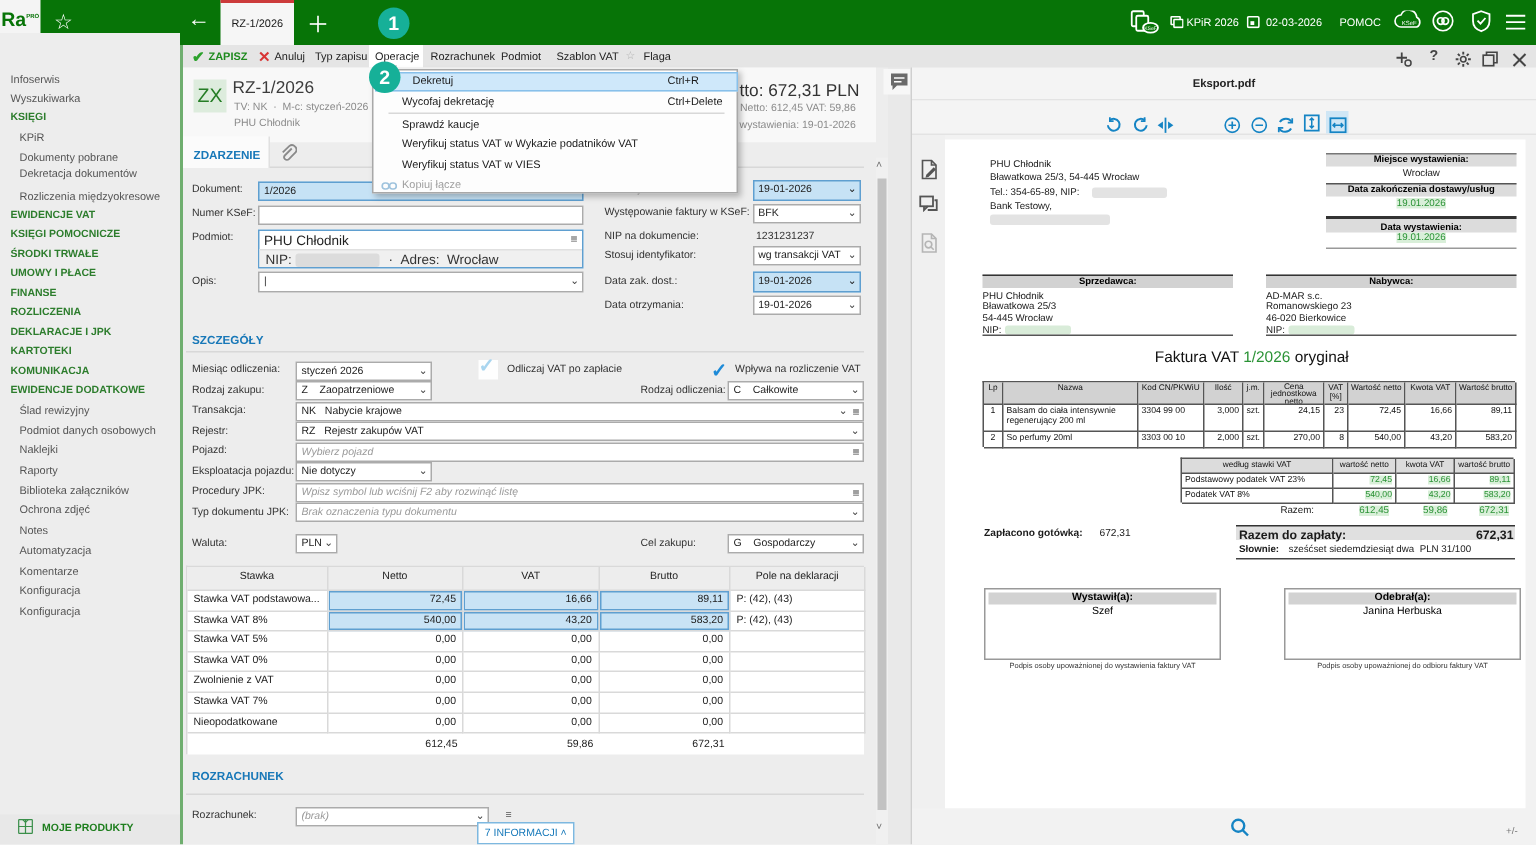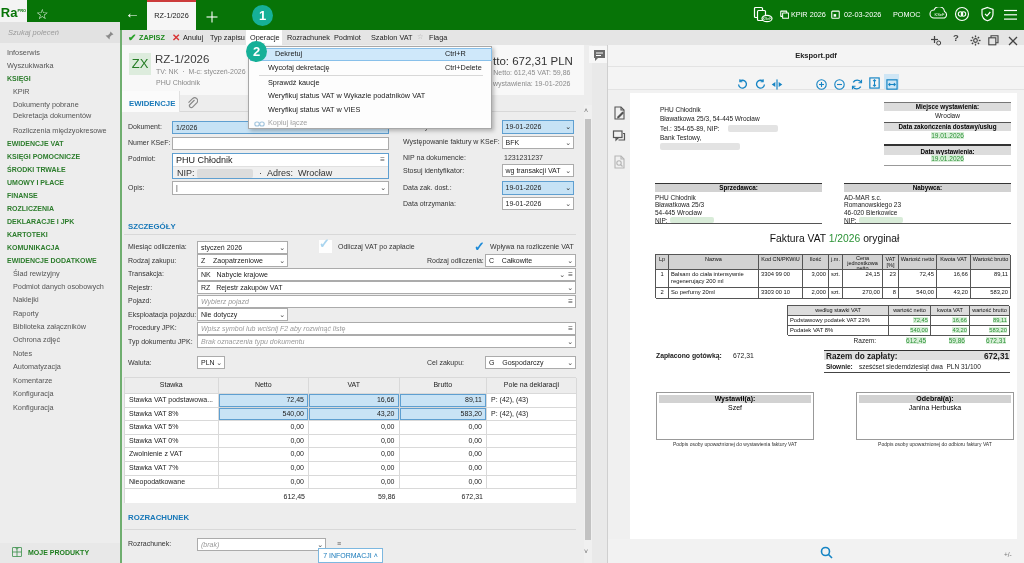--- a/index.html
+++ b/index.html
@@ -114,23 +114,20 @@
       <path d="M7.5 1.5 L13 3.5 V8 C13 11.5 10.5 13.8 7.5 14.8 C4.5 13.8 2 11.5 2 8 V3.5 Z"></path>
       <path d="M5 7.8 L7 9.8 L10.3 6"></path>
     </svg></div>
 <div class="abs tbr" style="left:1004px; top:9px;"><svg width="13" height="12" viewBox="0 0 13 12" stroke="#fff" stroke-width="1.2">
       <line x1="0" y1="1.5" x2="13" y2="1.5"></line>
       <line x1="0" y1="5.8" x2="13" y2="5.8"></line>
       <line x1="0" y1="10.1" x2="13" y2="10.1"></line>
     </svg></div>
 
 <div class="abs" id="sidebar">
-<div class="abs" id="search">Szukaj poleceń<span class="abs" id="pin"><svg width="9" height="9" viewBox="0 0 9 9" fill="#8a8a8a">
-          <path d="M5.5 0.5 L8.5 3.5 L6.8 4 L4.8 6 L4.5 8.5 L0.5 4.5 L3 4.2 L5 2.2 Z"></path>
-        </svg></span></div>
 <div class="abs mi" style="top:25px;">Infoserwis</div>
 <div class="abs mi" style="top:38px;">Wyszukiwarka</div>
 <div class="abs mi cat" style="top:51.5px;">KSIĘGI</div>
 <div class="abs mi sub" style="top:64px;">KPiR</div>
 <div class="abs mi sub" style="top:77px;">Dokumenty pobrane</div>
 <div class="abs mi sub" style="top:88px;">Dekretacja dokumentów</div>
 <div class="abs mi sub" style="top:103px;">Rozliczenia międzyokresowe</div>
 <div class="abs mi cat" style="top:116.5px;">EWIDENCJE VAT</div>
 <div class="abs mi cat" style="top:129.5px;">KSIĘGI POMOCNICZE</div>
 <div class="abs mi cat" style="top:142.5px;">ŚRODKI TRWAŁE</div>
@@ -181,21 +178,21 @@
   <div class="abs" id="doctitle">RZ-1/2026</div>
   <div class="abs" id="docsub1">TV: NK&nbsp;&nbsp;·&nbsp;&nbsp;M-c: styczeń-2026</div>
   <div class="abs" id="docsub2">PHU Chłodnik</div>
   <div class="abs" id="amt">tto: 672,31 PLN</div>
   <div class="abs" id="amtsub1">Netto: 612,45 VAT: 59,86</div>
   <div class="abs" id="amtsub2">wystawienia: 19-01-2026</div>
 </div>
 <div class="abs" id="zdarz"></div>
 <div class="abs" style="left:122px; top:91px; width:58px; height:21px; background:#fbfbfb; border-right:1px solid #e0e0e0;"></div>
 <div class="abs" style="left:180px; top:111px; width:396px; border-top:1px solid #d8d8d8;"></div>
-<div class="abs sect" style="left:129px; top:99px;">EWIDENCJE</div>
+<div class="abs sect" style="left:129px; top:99px;">ZDARZENIE</div>
 <div class="abs" style="left:186px; top:96px;"><svg width="12" height="13" viewBox="0 0 12 13" fill="none" stroke="#8a8a8a" stroke-width="1.2">
       <path d="M8.5 3 L4 7.5 a1.8 1.8 0 0 0 2.6 2.6 L11 5.6 a3 3 0 0 0 -4.2 -4.2 L2.5 5.6"></path>
     </svg></div>
 
 <div class="abs lbl" style="left:128px; top:123px;">Dokument:</div>
 <div class="abs fld blue" style="left:172px; top:120.5px; width:217px; height:13.5px;">1/2026</div>
 <div class="abs lbl" style="left:128px; top:139px;">Numer KSeF:</div>
 <div class="abs fld" style="left:172px; top:136.5px; width:217px; height:13.5px;"></div>
 <div class="abs lbl" style="left:128px; top:155px;">Podmiot:</div>
 <div class="abs" style="left:172px; top:152.5px; width:217px; height:26px; background:#fff; border:1px solid #5f9fd0;">

